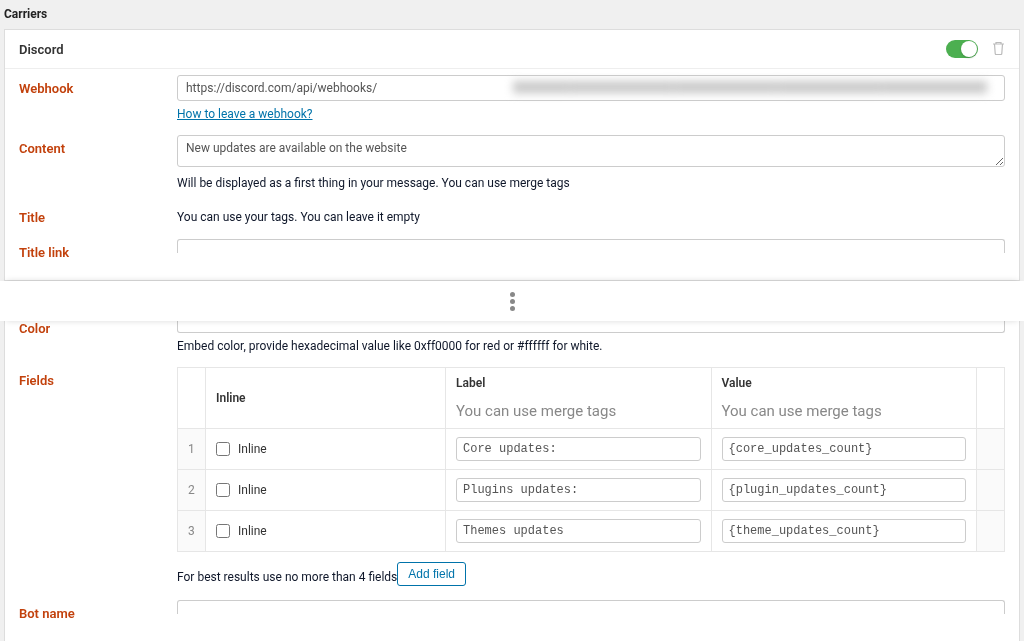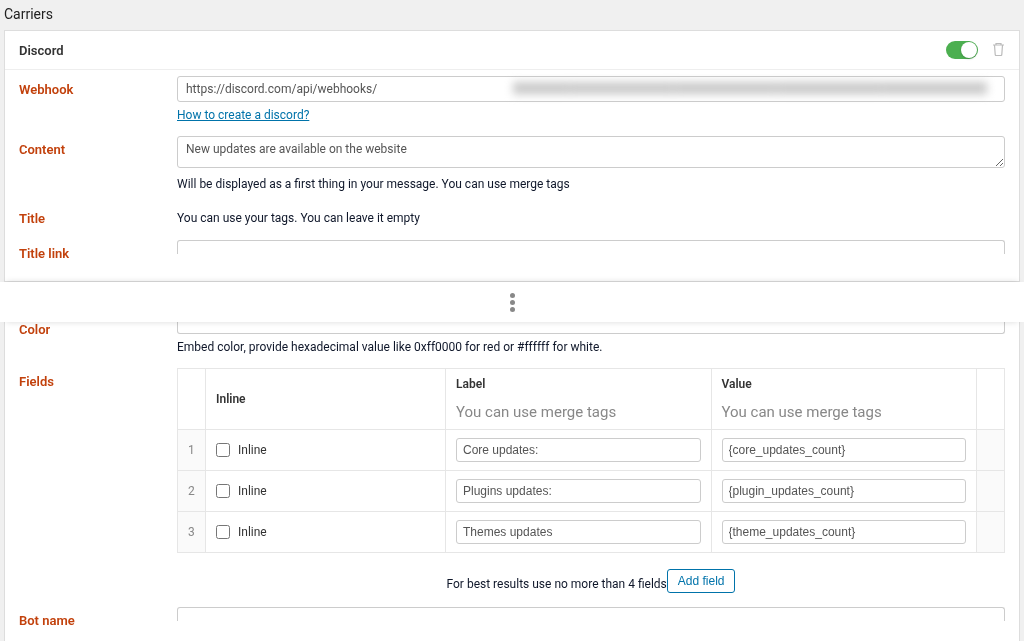--- a/index.html
+++ b/index.html
@@ -10,22 +10,22 @@
     background: #f0f0f0;
     width: 1024px;
     height: 641px;
     overflow: hidden;
   }
   .page-header {
     padding: 6px 4px 8px 4px;
     background: #f0f0f0;
   }
   .page-title {
-    font-size: 14px;
-    font-weight: 400;
+    font-size: 12px;
+    font-weight: 700;
     color: #222;
   }
   .panel {
     background: #fff;
     border: 1px solid #ddd;
     margin: 0 4px;
   }
   .panel-head {
     display: flex;
     align-items: center;
@@ -148,26 +148,27 @@
   .col-trail { width: 28px; background:#fafafa;}
   .chk-wrap { display:flex; align-items:center; gap:8px; }
   .chk { width:14px; height:14px; }
   .field-input {
     width: 100%;
     border: 1px solid #ccc;
     border-radius: 3px;
     padding: 4px 6px;
     font-size: 12px;
     color:#555;
+    font-family:Liberation Mono, monospace;
   }
   .fields-footer {
     display:flex;
-    justify-content: center;
+    justify-content: flex-start;
     align-items:center;
-    margin-top: 16px;
+    margin-top: 10px;
   }
   .add-btn {
     border: 1px solid #0073aa;
     color: #0073aa;
     background:#fff;
     padding: 4px 10px;
     border-radius: 3px;
     font-size: 12px;
     cursor:pointer;
   }
@@ -194,21 +195,21 @@
     </div>
   </div>
 
   <div class="body">
 
     <div class="row">
       <div class="label">Webhook</div>
       <div class="control webhook-wrap">
         <input class="text-input" type="text" value="https://discord.com/api/webhooks/" style="">
         <span class="blurred-trail">▓▓▓▓▓▓▓▓▓▓▓▓▓▓▓▓▓▓▓▓▓▓▓▓▓▓▓▓▓▓▓▓▓▓▓▓▓▓▓▓▓▓▓▓▓▓▓▓▓▓▓▓▓▓▓▓▓▓▓▓▓▓▓▓▓▓</span>
-        <a class="link">How to create a discord?</a>
+        <a class="link">How to leave a webhook?</a>
       </div>
     </div>
 
     <div class="row">
       <div class="label">Content</div>
       <div class="control">
         <textarea class="text-input" style="">New updates are available on the website</textarea>
         <div class="helper">Will be displayed as a first thing in your message. You can use merge tags</div>
       </div>
     </div>

